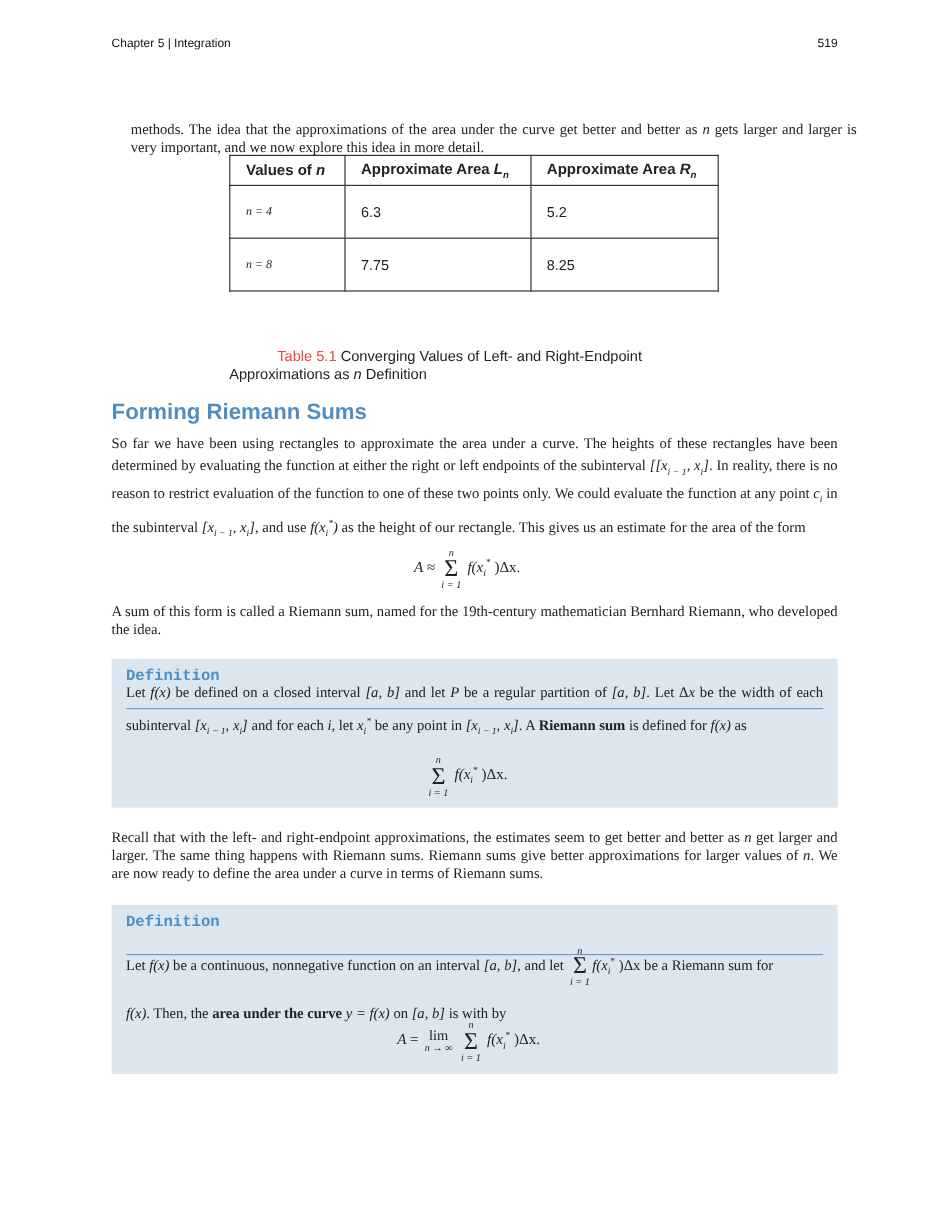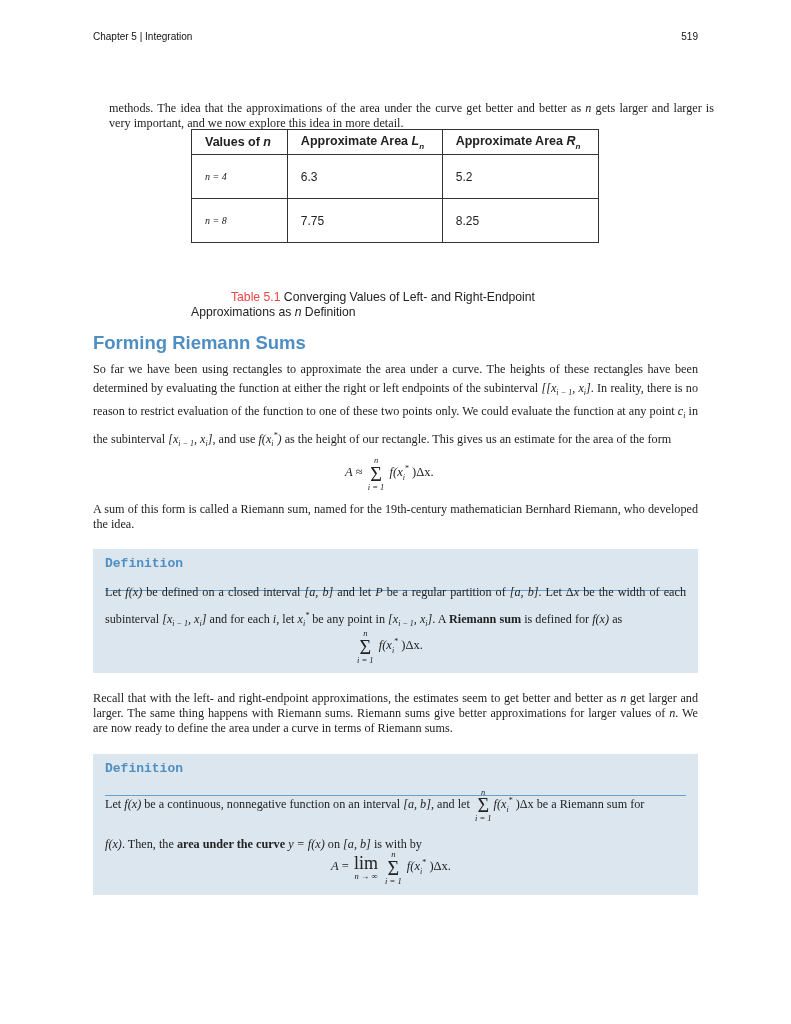--- a/index.html
+++ b/index.html
@@ -68,21 +68,21 @@
       <span class="sig">Σ</span>
       <span class="lim">i = 1</span>
     </span>
   <span class="mi">f(x</span><sub class="mi">i</sub><sup>*</sup><span> )Δx.</span>
 </div>
 
 <p class="para serif" style="top:502px;margin:0;">A sum of this form is called a Riemann sum, named for the 19th-century mathematician Bernhard Riemann, who developed the idea.</p>
 
 <div class="defbox serif" style="top:549px;height:124px;">
   <div class="defhead">Definition</div>
-  <div class="deftext" style="top:31px;line-height:24px;">
+  <div class="deftext" style="top:16px;line-height:24px;">
     <span>Let </span><span class="mi">f(x)</span><span> be defined on a closed interval </span><span class="mi">[a, b]</span><span> and let </span><span class="mi">P</span><span> be a regular partition of </span><span class="mi">[a, b]</span><span>. Let Δ</span><span class="mi">x</span><span> be the width of each subinterval </span><span class="mi">[x<sub>i − 1</sub>, x<sub>i</sub>]</span><span> and for each </span><span class="mi">i</span><span>, let </span><span class="mi">x<sub>i</sub><sup>*</sup></span><span> be any point in </span><span class="mi">[x<sub>i − 1</sub>, x<sub>i</sub>]</span><span>. A </span><b>Riemann sum</b><span> is defined for </span><span class="mi">f(x)</span><span> as</span>
   </div>
   <div class="eq" style="left:262px;top:80px;">
     <span class="sum">
         <span class="lim">n</span>
         <span class="sig">Σ</span>
         <span class="lim">i = 1</span>
       </span>
     <span class="mi">f(x</span><sub class="mi">i</sub><sup>*</sup><span> )Δx.</span>
   </div>
@@ -95,21 +95,21 @@
   <div class="deftext" style="top:30px;line-height:34px;">
     <span>Let </span><span class="mi">f(x)</span><span> be a continuous, nonnegative function on an interval </span><span class="mi">[a, b]</span><span>, and let </span><span class="sum">
         <span class="lim">n</span>
         <span class="sig">Σ</span>
         <span class="lim">i = 1</span>
       </span><span class="mi">f(x</span><sub class="mi">i</sub><sup>*</sup><span> )Δx</span><span> be a Riemann sum for </span><br><span class="mi">f(x)</span><span>. Then, the </span><b>area under the curve</b> <span class="mi">y = f(x)</span><span> on </span><span class="mi">[a, b]</span><span> is with by</span>
   </div>
   <div class="eq" style="left:238px;top:96px;">
     <span class="mi">A</span><span> = </span>
     <span class="sum">
-        <span style="font-size:18px">lim</span>
+        <span style="font-size:12px">lim</span>
         <span class="lim">n → ∞</span>
       </span>
     <span class="sum">
         <span class="lim">n</span>
         <span class="sig">Σ</span>
         <span class="lim">i = 1</span>
       </span>
     <span class="mi">f(x</span><sub class="mi">i</sub><sup>*</sup><span> )Δx.</span>
   </div>
 </div>

